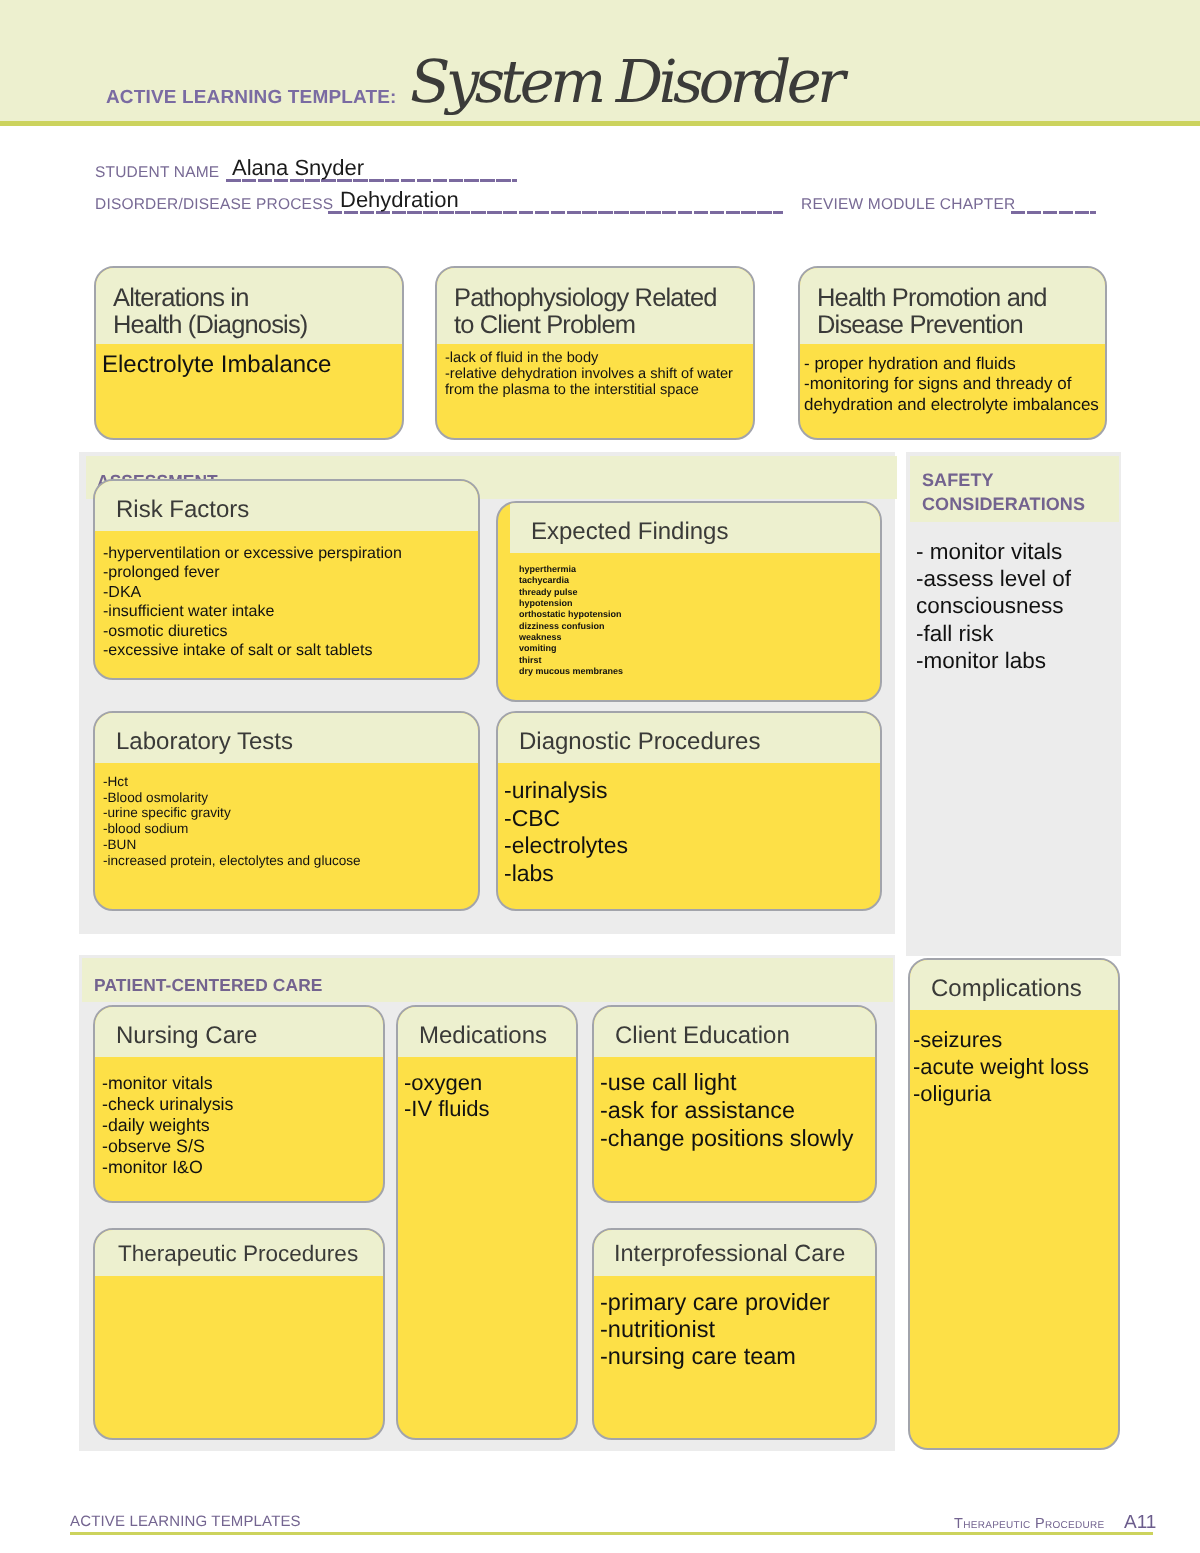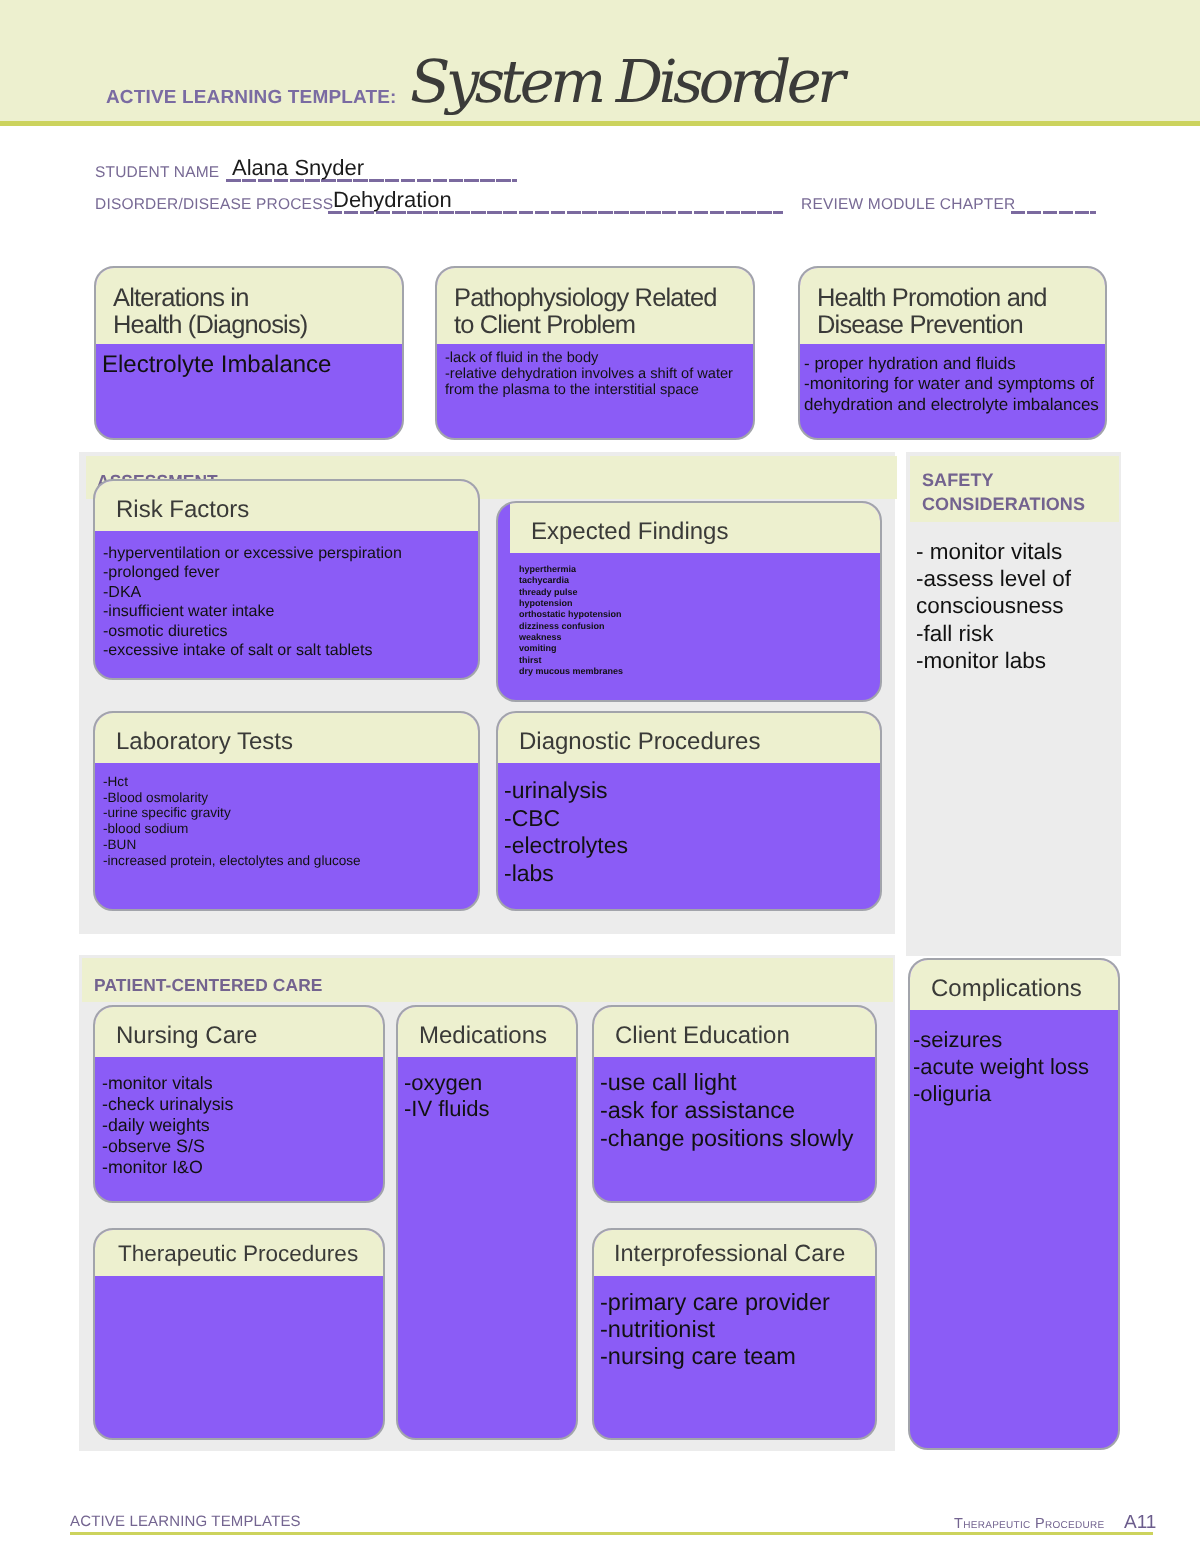--- a/index.html
+++ b/index.html
@@ -16,21 +16,21 @@
   .hdr-title{position:absolute;left:410px;top:47px;font-family:"DejaVu Serif",serif;
              font-style:italic;font-size:59px;color:#3b3b39;white-space:nowrap;letter-spacing:-4.5px;}
 
   
   .field{position:absolute;color:#786a95;font-size:15.5px;letter-spacing:.2px;white-space:nowrap;}
   .fline{position:absolute;height:3px;
          background:repeating-linear-gradient(to right,#7b6a9f 0,#7b6a9f 14.5px,rgba(0,0,0,0) 14.5px,rgba(0,0,0,0) 15.9px);}
   .fval{position:absolute;color:#1b1b1b;font-size:22px;white-space:nowrap;}
 
   
-  .card{position:absolute;border:2.5px solid #a2a4ab;border-radius:20px;background:#8b5cf6;
+  .card{position:absolute;border:2.5px solid #a2a4ab;border-radius:20px;background:#fde047;
         overflow:hidden;box-sizing:border-box;}
   .card-hd{background:#edf0cf;color:#3a3a38;box-sizing:border-box;}
   .card-hd .t{font-size:25.5px;line-height:27px;}
   .card-hd.top .t{letter-spacing:-0.85px;}
   .card-hd.sub .t{font-size:24px;}
   .card-bd{box-sizing:border-box;color:#111;}
 
   .ls-a{padding:13px 0 0 8px;font-size:16px;line-height:19.4px;}
   .ls-b{padding:11px 0 0 9px;font-size:9px;line-height:11.35px;font-weight:bold;}
   .ls-c{padding:11px 0 0 8px;font-size:13.6px;line-height:15.7px;}
@@ -69,21 +69,21 @@
     <span class="hdr-eyebrow">ACTIVE LEARNING TEMPLATE:</span>
     <span class="hdr-title">System Disorder</span>
   </div>
 
   <span class="field" style="left:95px;top:164px;">STUDENT NAME</span>
   <span class="fline" style="left:226px;top:179px;width:291px;"></span>
   <span class="fval" style="left:232px;top:155px;">Alana Snyder</span>
 
   <span class="field" style="left:95px;top:196px;">DISORDER/DISEASE PROCESS</span>
   <span class="fline" style="left:328px;top:211px;width:455px;"></span>
-  <span class="fval" style="left:333px;top:187px;">Dehydration</span>
+  <span class="fval" style="left:340px;top:187px;">Dehydration</span>
 
   <span class="field" style="left:801px;top:196px;">REVIEW MODULE CHAPTER</span>
   <span class="fline" style="left:1011px;top:211px;width:85px;"></span>
 
   <div class="card" id="box0" style="left:94px;top:266px;width:310px;height:174px;">
     <div class="card-hd top" style="height:76px;padding:17px 0 0 17px;">
       <div class="t">Alterations in</div>
       <div class="t">Health (Diagnosis)</div>
     </div>
     <div class="card-bd" style="padding:8px 0 0 6px;font-size:24px;line-height:26px;">
@@ -103,21 +103,21 @@
     </div>
   </div>
 
   <div class="card" id="box2" style="left:798px;top:266px;width:309px;height:174px;">
     <div class="card-hd top" style="height:76px;padding:17px 0 0 17px;">
       <div class="t">Health Promotion and</div>
       <div class="t">Disease Prevention</div>
     </div>
     <div class="card-bd" style="padding:10px 0 0 4px;font-size:17px;line-height:20.3px;">
       <div>-  proper hydration and fluids</div>
-      <div>-monitoring for water and symptoms of</div>
+      <div>-monitoring for signs and thready of</div>
       <div>dehydration and electrolyte imbalances</div>
     </div>
   </div>
 
   <div class="panel" style="left:79px;top:452px;width:816px;height:482px;"></div>
   <div class="panel-hd" style="left:86px;top:456px;width:811px;height:43px;">
     <span class="t" style="left:11px;top:14px;">ASSESSMENT</span>
   </div>
 
   <div class="card" style="left:93px;top:479px;width:387px;height:201px;">

